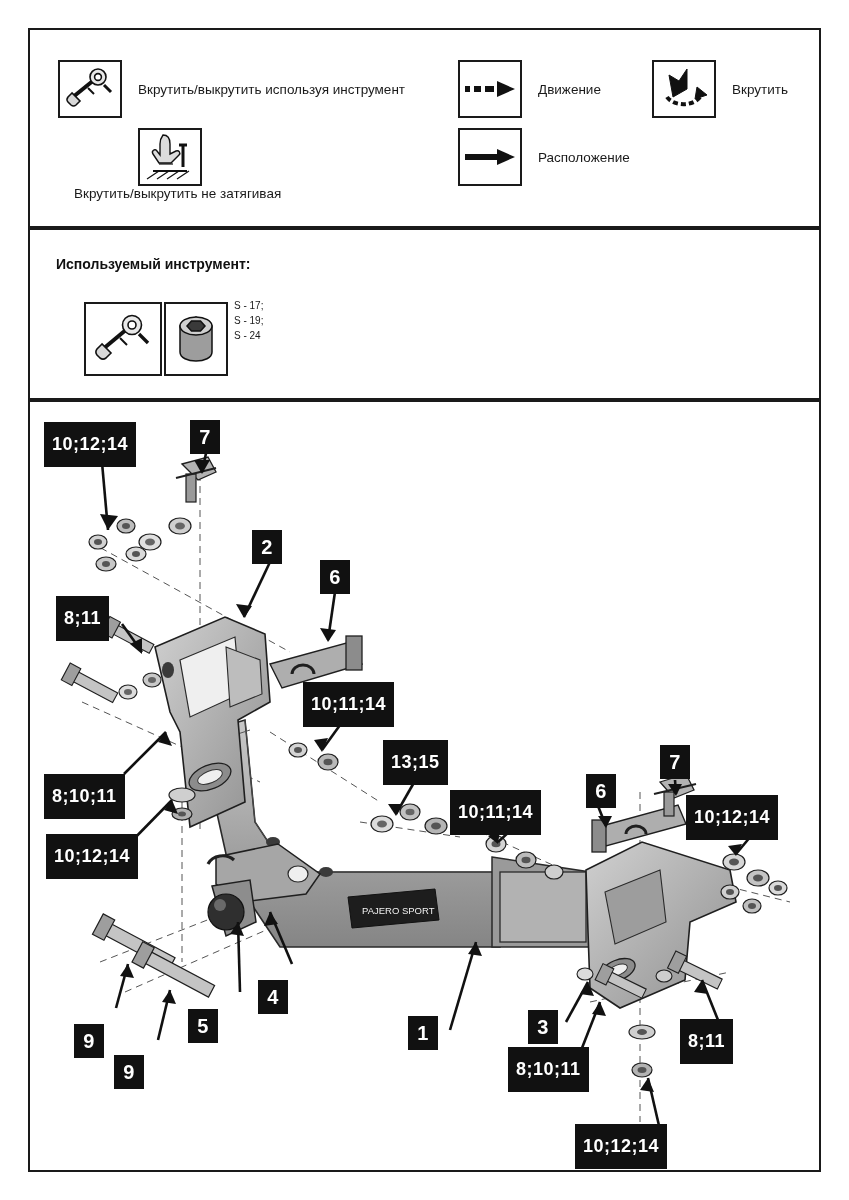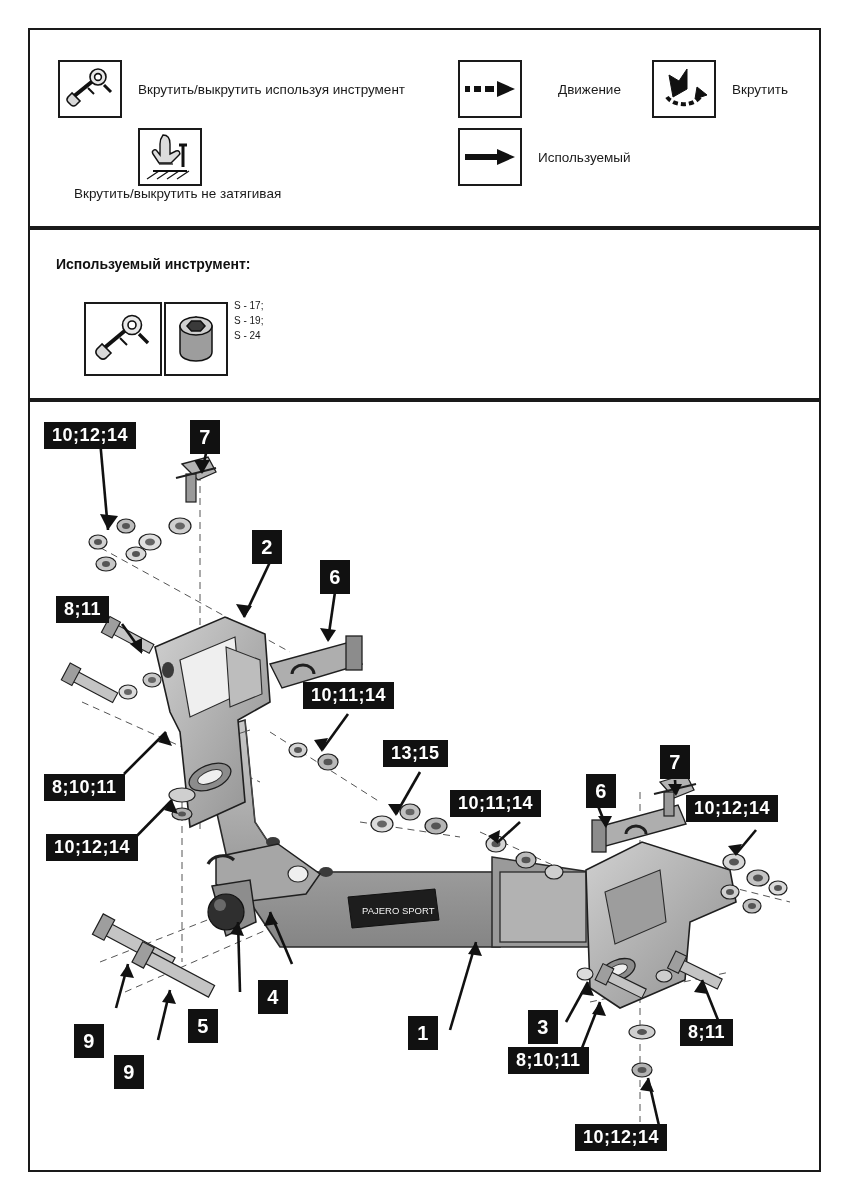--- a/index.html
+++ b/index.html
@@ -107,21 +107,21 @@
     box-sizing: border-box;
     letter-spacing: .5px;
   }
   .tag.num {
     font-size: 20px;
     width: 30px;
     height: 34px;
   }
   .tag.multi {
     font-size: 18px;
-    height: 27px;
+    height: 45px;
     padding: 0 8px;
   }
 </style>
 </head>
 <body>
 
 <div class="page">
 
   <div class="panel" id="legend-panel">
 
@@ -150,21 +150,21 @@
             <path d="M10 40 l34 0" stroke-width="2"></path>
             <path d="M4 48 l12 -8 M14 48 l12 -8 M24 48 l12 -8 M34 48 l12 -8" stroke-width="1.2"></path>
             <path d="M40 14 l0 22" stroke-width="3"></path>
             <path d="M36 14 l8 0" stroke-width="3"></path>
           </g>
         </svg>
       </div>
       <div class="legend-label">Вкрутить/выкрутить не затягивая</div>
     </div>
 
-    <div class="legend-row" style="left:428px; top:30px;gap:20px;">
+    <div class="legend-row" style="left:428px; top:30px;">
       <div class="legend-box">
         <svg width="54" height="24" viewBox="0 0 54 24">
           <g fill="#111">
             <rect x="2" y="9" width="5" height="6"></rect>
             <rect x="11" y="9" width="7" height="6"></rect>
             <rect x="22" y="9" width="9" height="6"></rect>
             <polygon points="34,4 52,12 34,20"></polygon>
           </g>
         </svg>
       </div>
@@ -173,21 +173,21 @@
 
     <div class="legend-row" style="left:428px; top:98px;">
       <div class="legend-box">
         <svg width="54" height="24" viewBox="0 0 54 24">
           <g fill="#111">
             <rect x="2" y="9" width="34" height="6"></rect>
             <polygon points="34,4 52,12 34,20"></polygon>
           </g>
         </svg>
       </div>
-      <div class="legend-label">Используемый</div>
+      <div class="legend-label">Расположение</div>
     </div>
 
     <div class="legend-row" style="left:622px; top:30px;">
       <div class="legend-box">
         <svg width="54" height="44" viewBox="0 0 54 44">
           <g fill="#111" stroke="#111">
             <polygon points="16,30 12,8 22,14 30,2 30,22" stroke-width="1"></polygon>
             <path d="M10 30 a18 12 0 0 0 34 -2" fill="none" stroke-width="4" stroke-dasharray="5 3"></path>
             <polygon points="40,20 50,28 38,32" stroke-width="1"></polygon>
           </g>

